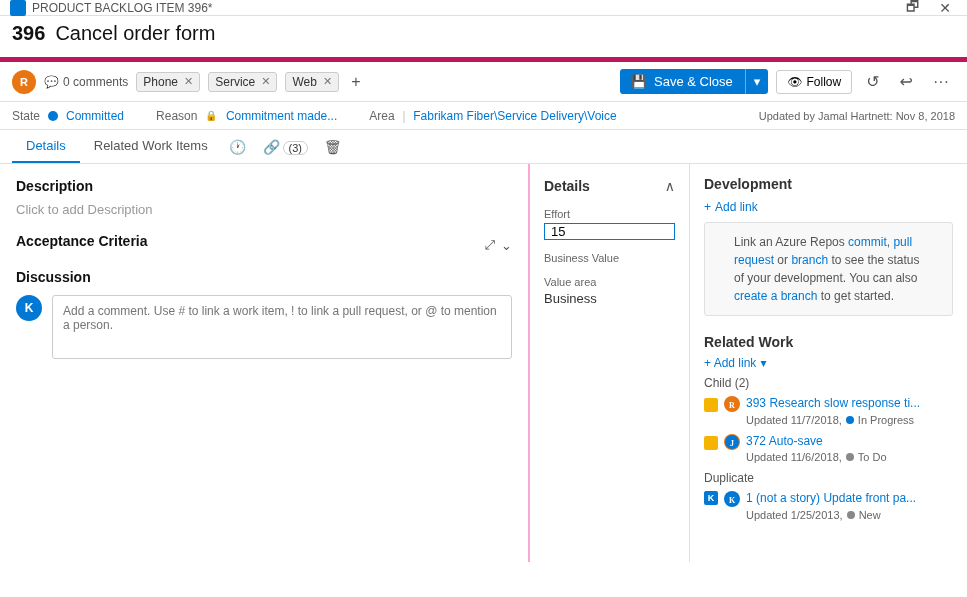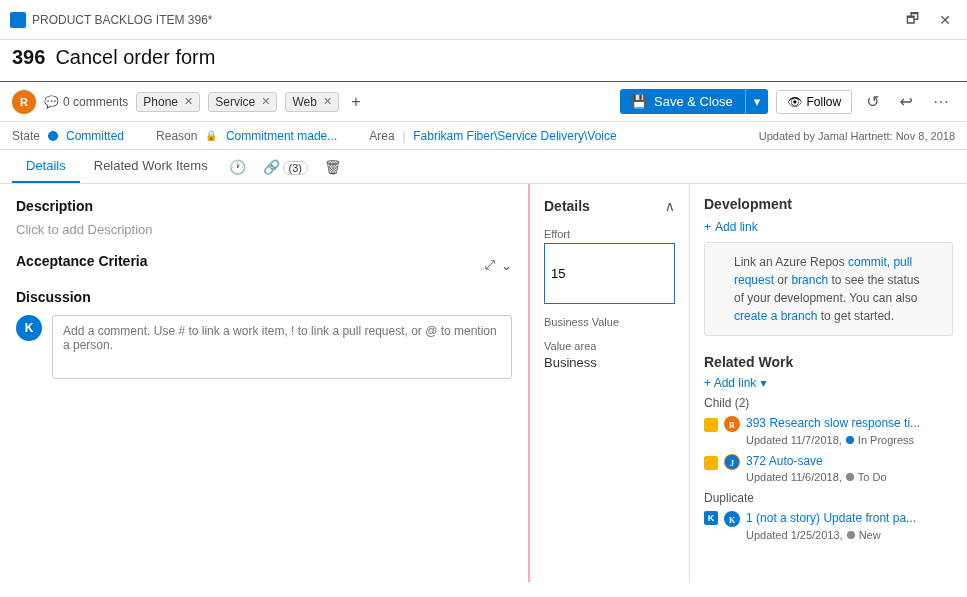--- a/index.html
+++ b/index.html
@@ -6,29 +6,29 @@
     body { font-family: "Segoe UI", sans-serif; font-size: 13px; color: #333; background: #fff; width: 967px; height: 597px; overflow: hidden; }
 
     
     .title-bar {
       background: #fff;
       border-bottom: 1px solid #e0e0e0;
       padding: 4px 10px;
       display: flex;
       align-items: center;
       justify-content: space-between;
-      height: 40px;
+      height: 16px;
     }
     .title-bar-left { display: flex; align-items: center; gap: 6px; font-size: 12px; color: #555; }
     .title-bar-icon { width: 16px; height: 16px; background: #0078d4; display: inline-block; border-radius: 2px; }
     .title-bar-right { display: flex; gap: 8px; }
     .title-bar-btn { background: none; border: none; cursor: pointer; font-size: 14px; color: #555; padding: 0 6px; }
 
     
-    .header { padding: 6px 12px 4px; border-bottom: 1px solid #be185d; }
+    .header { padding: 6px 12px 4px; border-bottom: 5px solid #be185d; }
     .item-title { display: flex; align-items: center; gap: 10px; font-size: 20px; font-weight: 400; color: #111; margin-bottom: 8px; }
     .item-number { font-weight: 600; }
 
     
     .toolbar { display: flex; align-items: center; gap: 8px; padding: 4px 12px; border-bottom: 1px solid #e0e0e0; height: 40px; }
     .avatar { width: 24px; height: 24px; border-radius: 50%; background: #e87511; color: #fff; display: flex; align-items: center; justify-content: center; font-size: 11px; font-weight: 600; }
     .comments-btn { display: flex; align-items: center; gap: 4px; background: none; border: none; cursor: pointer; color: #555; font-size: 12px; }
     .tag { display: flex; align-items: center; gap: 4px; background: #f0f0f0; border: 1px solid #ccc; border-radius: 3px; padding: 2px 6px; font-size: 12px; color: #333; }
     .tag-close { cursor: pointer; color: #777; font-size: 11px; margin-left: 2px; }
     .tag-add { background: none; border: none; cursor: pointer; color: #555; font-size: 16px; padding: 0 4px; }
@@ -74,21 +74,21 @@
     .discussion-input { flex: 1; border: 1px solid #ccc; border-radius: 3px; padding: 8px 10px; font-size: 12px; color: #999; min-height: 64px; cursor: text; resize: none; font-family: inherit; }
 
     
     .middle-panel { flex: 0 0 160px; border-right: 1px solid #e0e0e0; padding: 14px 14px; overflow-y: auto; }
     .details-header { display: flex; align-items: center; justify-content: space-between; margin-bottom: 14px; }
     .details-title { font-size: 14px; font-weight: 600; }
     .collapse-btn { background: none; border: none; cursor: pointer; color: #555; font-size: 14px; }
     .field-group { margin-bottom: 12px; }
     .field-label { font-size: 11px; color: #666; margin-bottom: 3px; }
     .field-value { font-size: 13px; color: #333; }
-    .field-input { border: 1px solid #0078d4; padding: 22px 6px; font-size: 13px; width: 100%; font-family: inherit; outline: none; }
+    .field-input { border: 1px solid #0078d4; padding: 0 6px; font-size: 13px; width: 100%; font-family: inherit; outline: none; }
 
     
     .right-panel { flex: 1; padding: 12px 14px; overflow-y: auto; }
     .dev-section { margin-bottom: 18px; }
     .dev-title { font-size: 14px; font-weight: 600; margin-bottom: 8px; }
     .add-link-btn { display: flex; align-items: center; gap: 4px; background: none; border: none; cursor: pointer; color: #0078d4; font-size: 12px; padding: 0; margin-bottom: 8px; }
     .dev-info-box { background: #f8f8f8; border: 1px solid #e0e0e0; border-radius: 3px; padding: 10px 29px; font-size: 12px; color: #555; line-height: 1.5; }
     .dev-info-box a { color: #0078d4; text-decoration: none; }
     .related-title { font-size: 14px; font-weight: 600; margin-bottom: 6px; }
     .add-link-dropdown { display: flex; align-items: center; gap: 4px; background: none; border: none; cursor: pointer; color: #0078d4; font-size: 12px; padding: 0; margin-bottom: 6px; }

